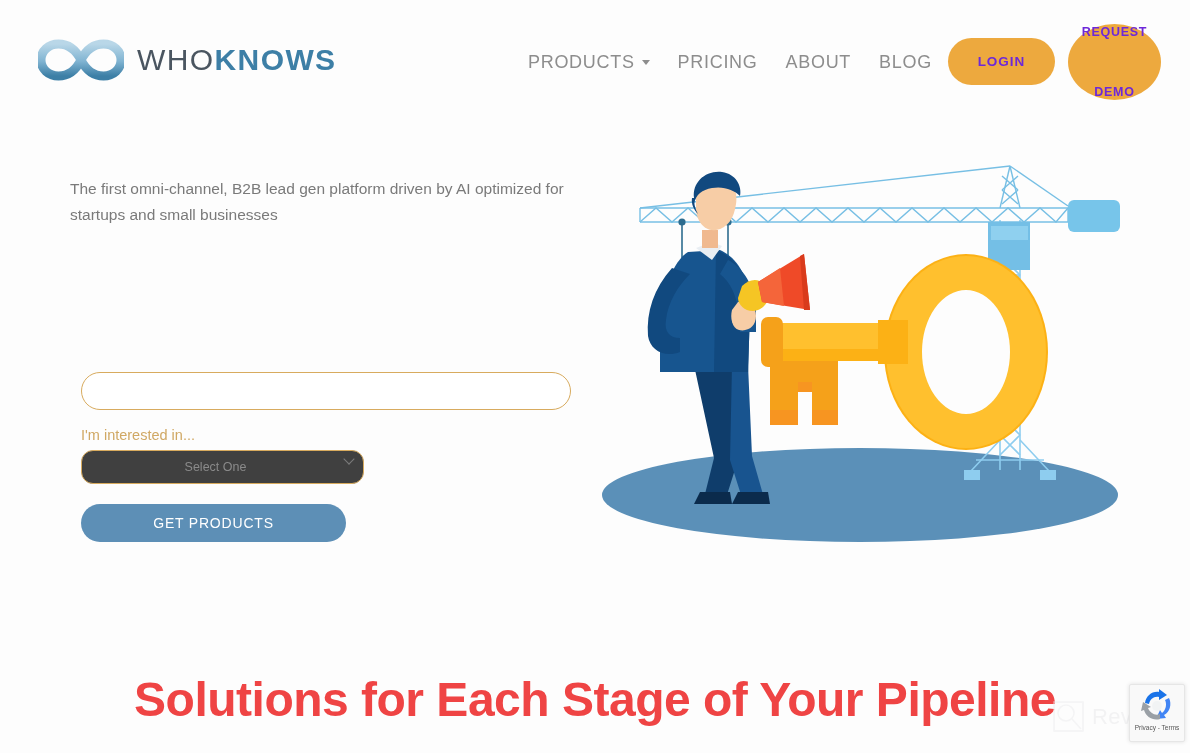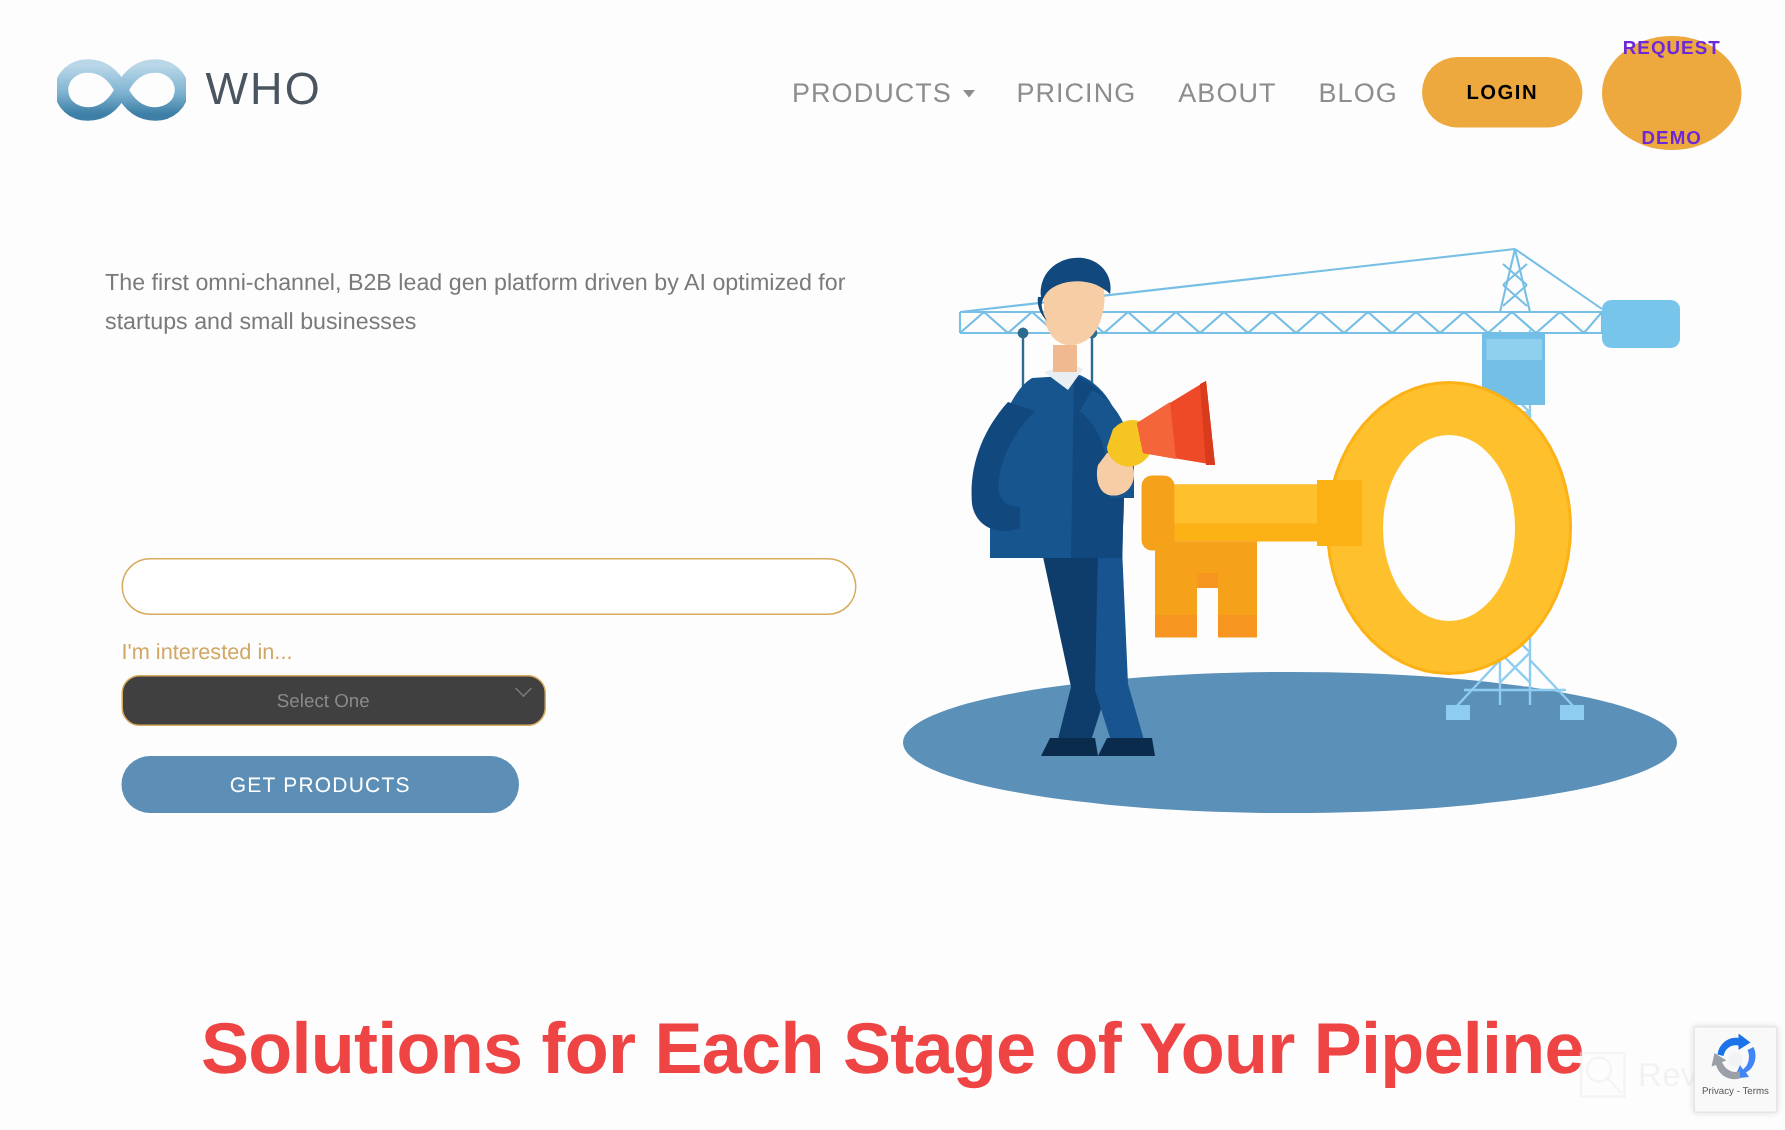--- a/index.html
+++ b/index.html
@@ -42,21 +42,21 @@
   .caret {
     display: inline-block; width: 0; height: 0;
     border-left: 4.5px solid transparent;
     border-right: 4.5px solid transparent;
     border-top: 5.5px solid #8d8d8d;
   }
 
   .btn-login {
     position: absolute; left: 948px; top: 22px;
     width: 107px; height: 47px;
-    background: #eda93e; color: #000000;
+    background: #eda93e; color: #6d28d9;
     border: none; border-radius: 24px;
     font-family: "Liberation Sans", sans-serif;
     font-size: 13.5px; font-weight: 700; letter-spacing: 1px;
     cursor: pointer;
   }
   .btn-demo {
     position: absolute; left: 1068px; top: 8px;
     width: 93px; height: 76px;
     background: #eda93e; color: #6d28d9;
     border: none; border-radius: 50%;
@@ -163,20 +163,21 @@
             <stop offset="0%" stop-color="#b9d7e8"></stop>
             <stop offset="55%" stop-color="#7fb3d1"></stop>
             <stop offset="100%" stop-color="#3d7fa6"></stop>
           </linearGradient>
         </defs>
         <path d="M43,22 C37,10 29,6 20.5,6 C10.5,6 3,13 3,22 C3,31 10.5,38 20.5,38 C29,38 37,34 43,22 Z" fill="none" stroke="url(#infG)" stroke-width="9" stroke-linecap="round"></path>
         <path d="M43,22 C49,10 57,6 65.5,6 C75.5,6 83,13 83,22 C83,31 75.5,38 65.5,38 C57,38 49,34 43,22 Z" fill="none" stroke="url(#infG)" stroke-width="9" stroke-linecap="round"></path>
       </svg>
       <span class="brand-word">
         <span class="w-who">WHO</span>
+          <span class="w-knows">KNOWS</span>
       </span>
     </a>
 
     <nav class="nav">
       <a class="nav-item">
         <span>PRODUCTS</span>
         <span class="caret"></span>
       </a>
       <a class="nav-item">
         <span>PRICING</span>

